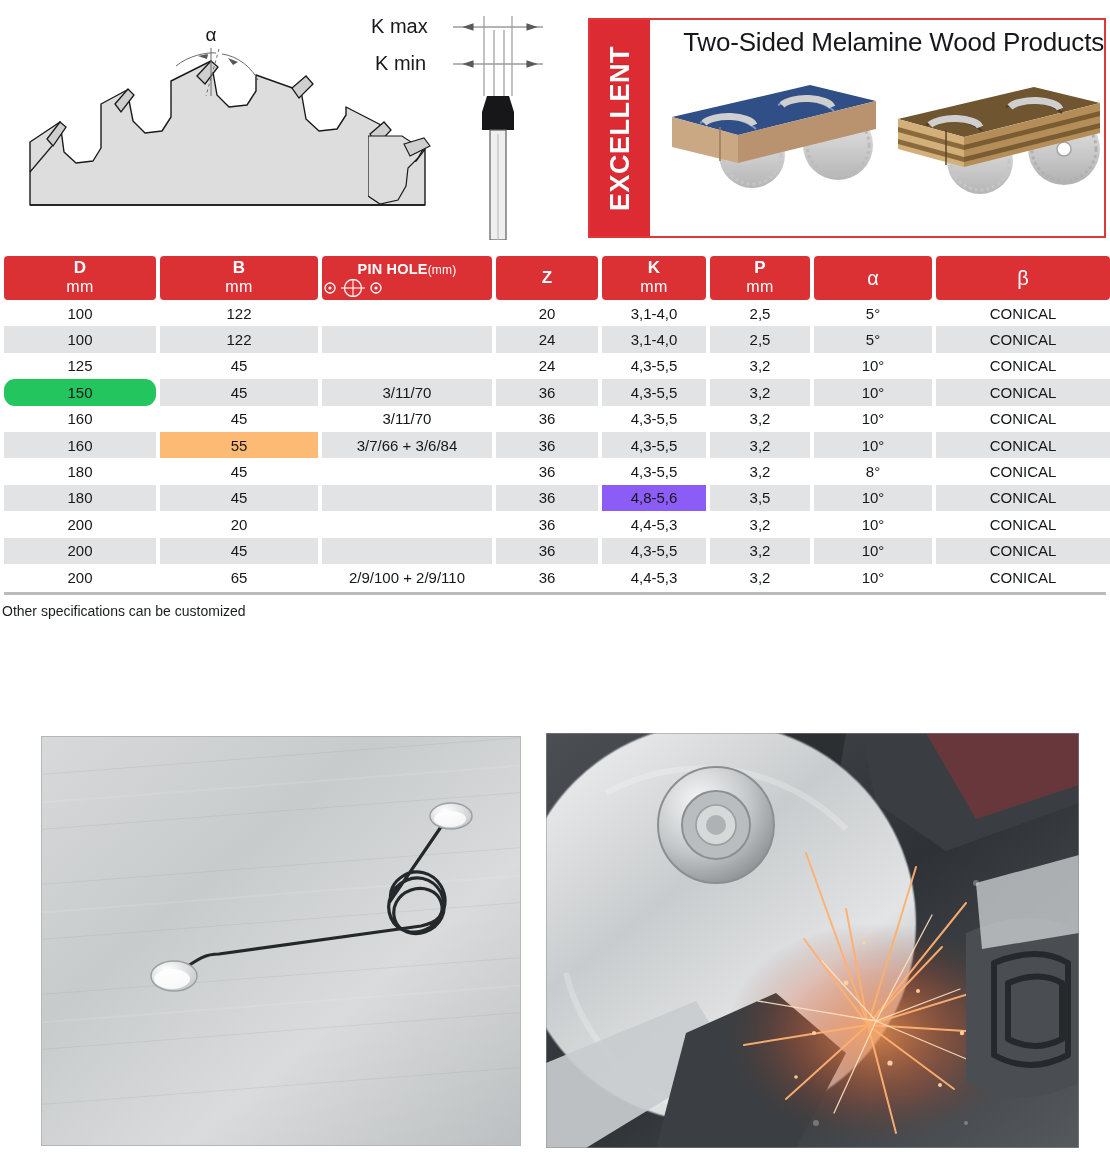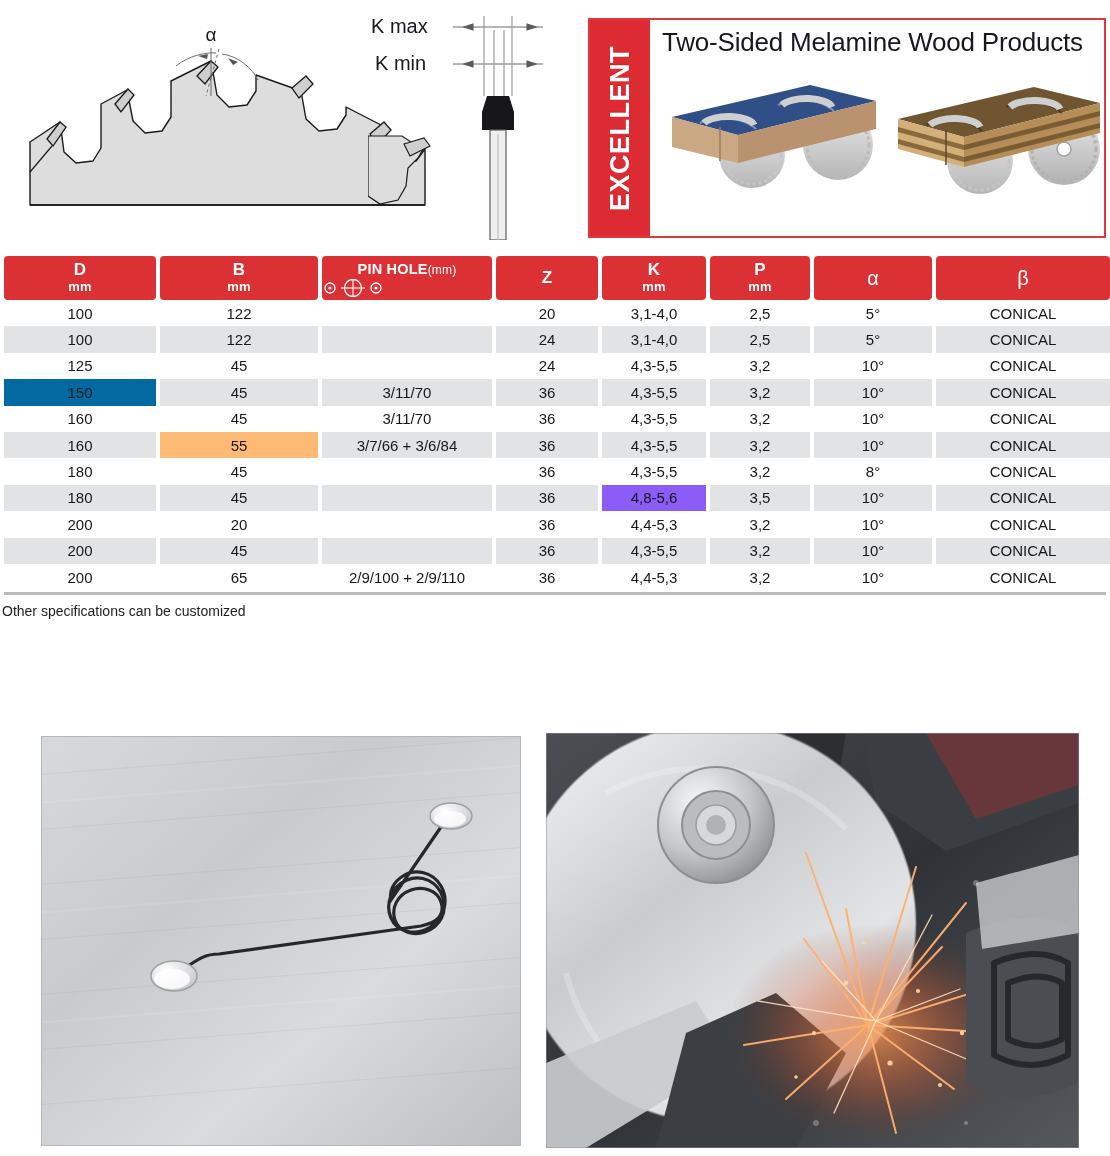--- a/index.html
+++ b/index.html
@@ -60,20 +60,21 @@
     transform: rotate(-90deg);
     white-space: nowrap;
     text-shadow: 1px 0 0 rgba(0,0,0,0.12);
   }
   .excellent-body {
     flex: 1;
     position: relative;
     padding: 8px 6px 0 10px;
     display: flex;
     flex-direction: column;
+    text-align: right;
   }
   .excellent-title {
     font-size: 26px;
     color: #17171c;
     font-weight: normal;
     letter-spacing: -0.2px;
     white-space: nowrap;
     line-height: 1.1;
     padding-left: 2px;
   }
@@ -105,22 +106,22 @@
     font-weight: bold;
   }
   .th-main {
     font-size: 17px;
     font-weight: bold;
     line-height: 1.05;
     display: block;
   }
   .th-main.greek { font-size: 20px; font-weight: normal; }
   .th-sub {
-    font-size: 13px;
-    font-weight: bold;
+    font-size: 16px;
+    font-weight: normal;
     display: block;
     line-height: 1.25;
     letter-spacing: 0.3px;
   }
   .th-pin {
     font-size: 14.5px;
     font-weight: bold;
     letter-spacing: 0.2px;
   }
   .th-pin .unit { font-size: 12px; font-weight: normal; }
@@ -397,21 +398,21 @@
           <td>125</td>
           <td>45</td>
           <td></td>
           <td>24</td>
           <td>4,3-5,5</td>
           <td>3,2</td>
           <td>10°</td>
           <td>CONICAL</td>
         </tr>
         <tr class="alt">
-          <td style="background: #0369a1;">150</td>
+          <td style="background: #22c55e; border-radius: 11px;">150</td>
           <td style="background: rgb(226, 227, 228);">45</td>
           <td style="background: rgb(226, 227, 228);">3/11/70</td>
           <td style="background: rgb(226, 227, 228);">36</td>
           <td style="background: rgb(226, 227, 228);">4,3-5,5</td>
           <td style="background: rgb(226, 227, 228);">3,2</td>
           <td style="background: rgb(226, 227, 228);">10°</td>
           <td style="background: rgb(226, 227, 228);">CONICAL</td>
         </tr>
         <tr>
           <td>160</td>

